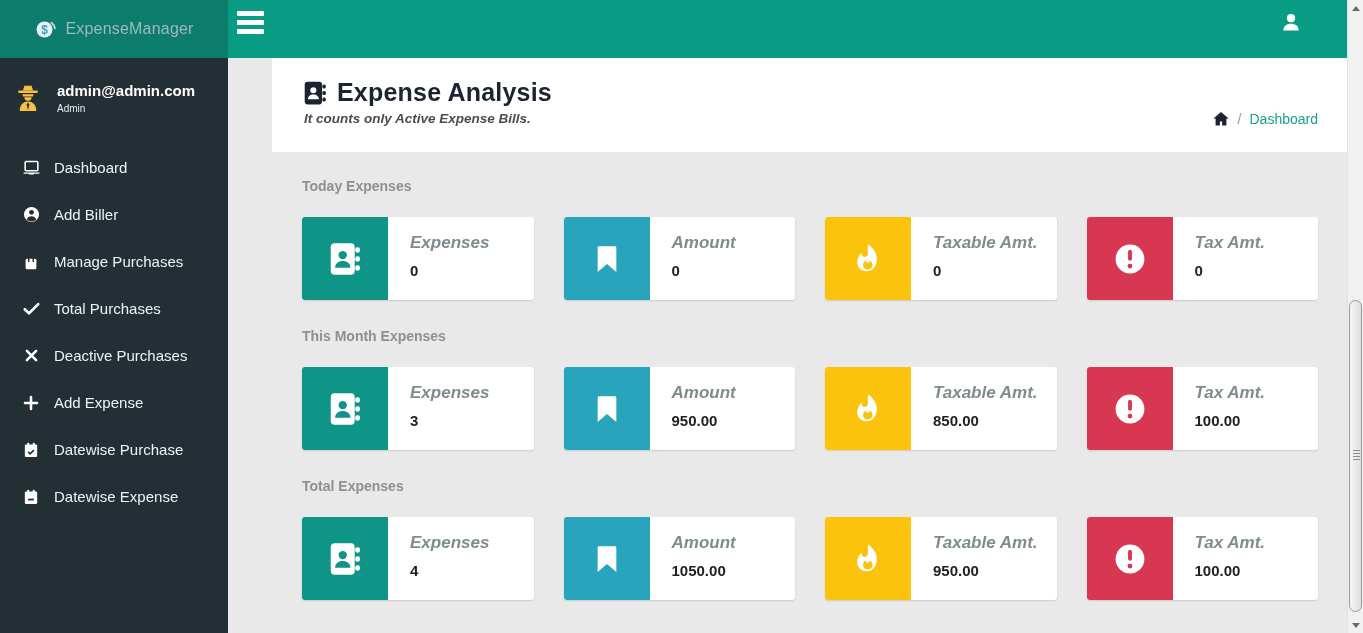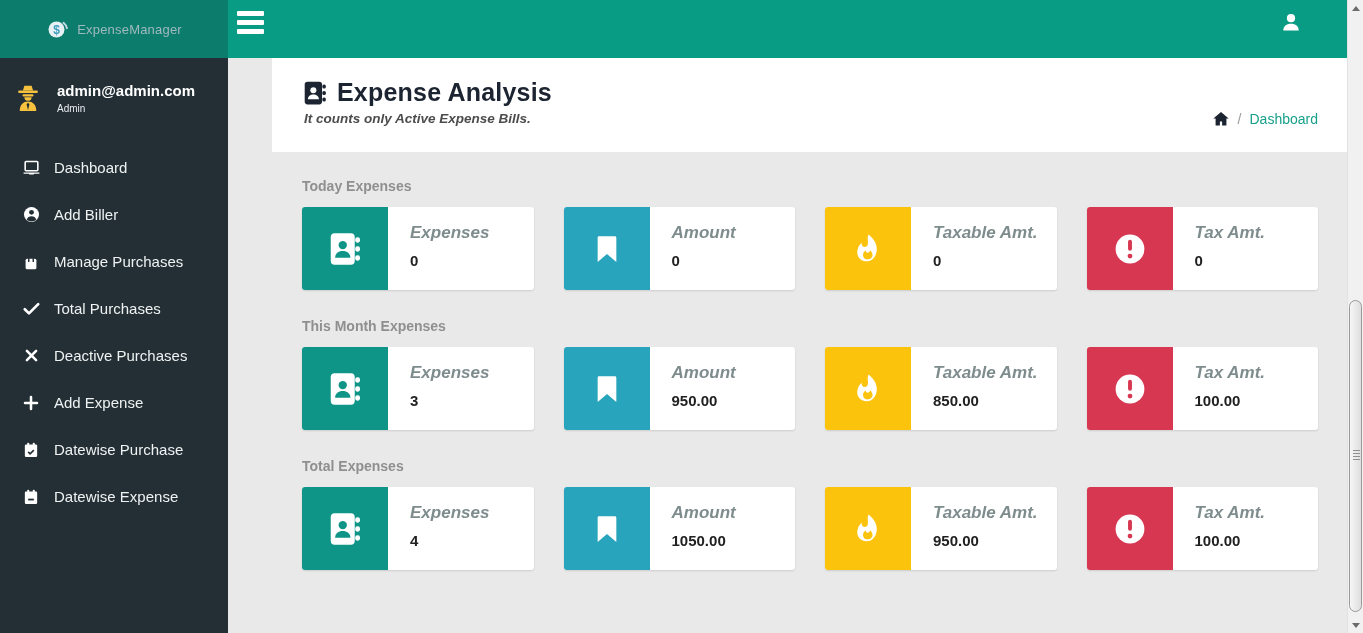--- a/index.html
+++ b/index.html
@@ -2,21 +2,21 @@
 <html><head>
 <meta charset="utf-8">
 <style>
   * { margin:0; padding:0; box-sizing:border-box; }
   html,body { width:1363px; height:633px; font-family:"Liberation Sans", sans-serif; background:#e9e9e9; overflow:hidden; }
   .stage { position:absolute; left:0; top:0; width:1363px; height:633px; }
 
   
   .sidebar { position:absolute; left:0; top:0; width:228px; height:633px; background:#242f35; z-index:5; }
   .sidebar-header { height:58px; background:#0c7c6c; display:flex; align-items:center; justify-content:center; gap:7px; }
-  .logo-text { color:#9fb9bf; font-size:13px; letter-spacing:.2px; }
+  .logo-text { color:#9fb9bf; font-size:16px; letter-spacing:.2px; }
   .user-panel { display:flex; align-items:flex-start; padding:24px 10px 6px 12px; }
   .user-texts { margin-left:13px; }
   .user-email { color:#ffffff; font-weight:bold; font-size:15px; }
   .user-role { color:#e9eef0; font-size:10px; margin-top:4px; }
   .nav { margin-top:24px; }
   .nav-item { display:flex; align-items:center; height:47px; padding-left:21px; color:#eef2f2; font-size:15px; cursor:pointer; }
   .nav-ico { width:20px; height:20px; margin-right:13px; display:flex; align-items:center; justify-content:center; flex:0 0 20px; }
   .navcut { fill:#242f35; }
   .navcut-s { stroke:#242f35; fill:none; }
 
@@ -43,21 +43,21 @@
   .page-title { font-size:25px; color:#1b2430; font-weight:600; letter-spacing:.2px; }
   .page-subtitle { font-size:13.5px; font-style:italic; font-weight:bold; color:#4c4c4c; margin-top:4px; margin-left:2px; }
   .breadcrumb { display:flex; align-items:center; gap:8px; margin-top:32px; font-size:14px; }
   .crumb-sep { color:#9a9a9a; }
   .crumb-link { color:#18a08b; cursor:pointer; text-decoration:none; }
 
   .content-body { padding:26px 29px 0 30px; }
   .section { margin-bottom:28px; }
   .section-title { font-size:14px; font-weight:bold; color:#8f8f8f; margin-bottom:13px; }
   .cards { display:grid; grid-template-columns:repeat(4,1fr); gap:30px; }
-  .card { display:flex; height:83px; background:#ffffff; border-radius:3px; box-shadow:0 1px 2px rgba(0,0,0,.12); overflow:hidden; }
+  .card { display:flex; height:83px; background:#ffffff; border-radius:3px; box-shadow:0 1px 2px rgba(0,0,0,.12); overflow:hidden;margin-top:10px; }
   .iconbox { width:86px; flex:0 0 86px; display:flex; align-items:center; justify-content:center; background:var(--bg); }
   .iconbox .cut { fill:var(--bg); }
   .ib-teal { --bg:#0f9587; } .ib-blue { --bg:#28a5bd; } .ib-yellow { --bg:#fcc30c; } .ib-red { --bg:#d73750; }
   .card-body { padding:16px 0 0 22px; }
   .card-label { font-size:17px; font-style:italic; font-weight:bold; color:#7e8c8d; }
   .card-value { font-size:15px; font-weight:600; color:#212121; margin-top:9px; }
 </style>
 </head>
 <body>
 

